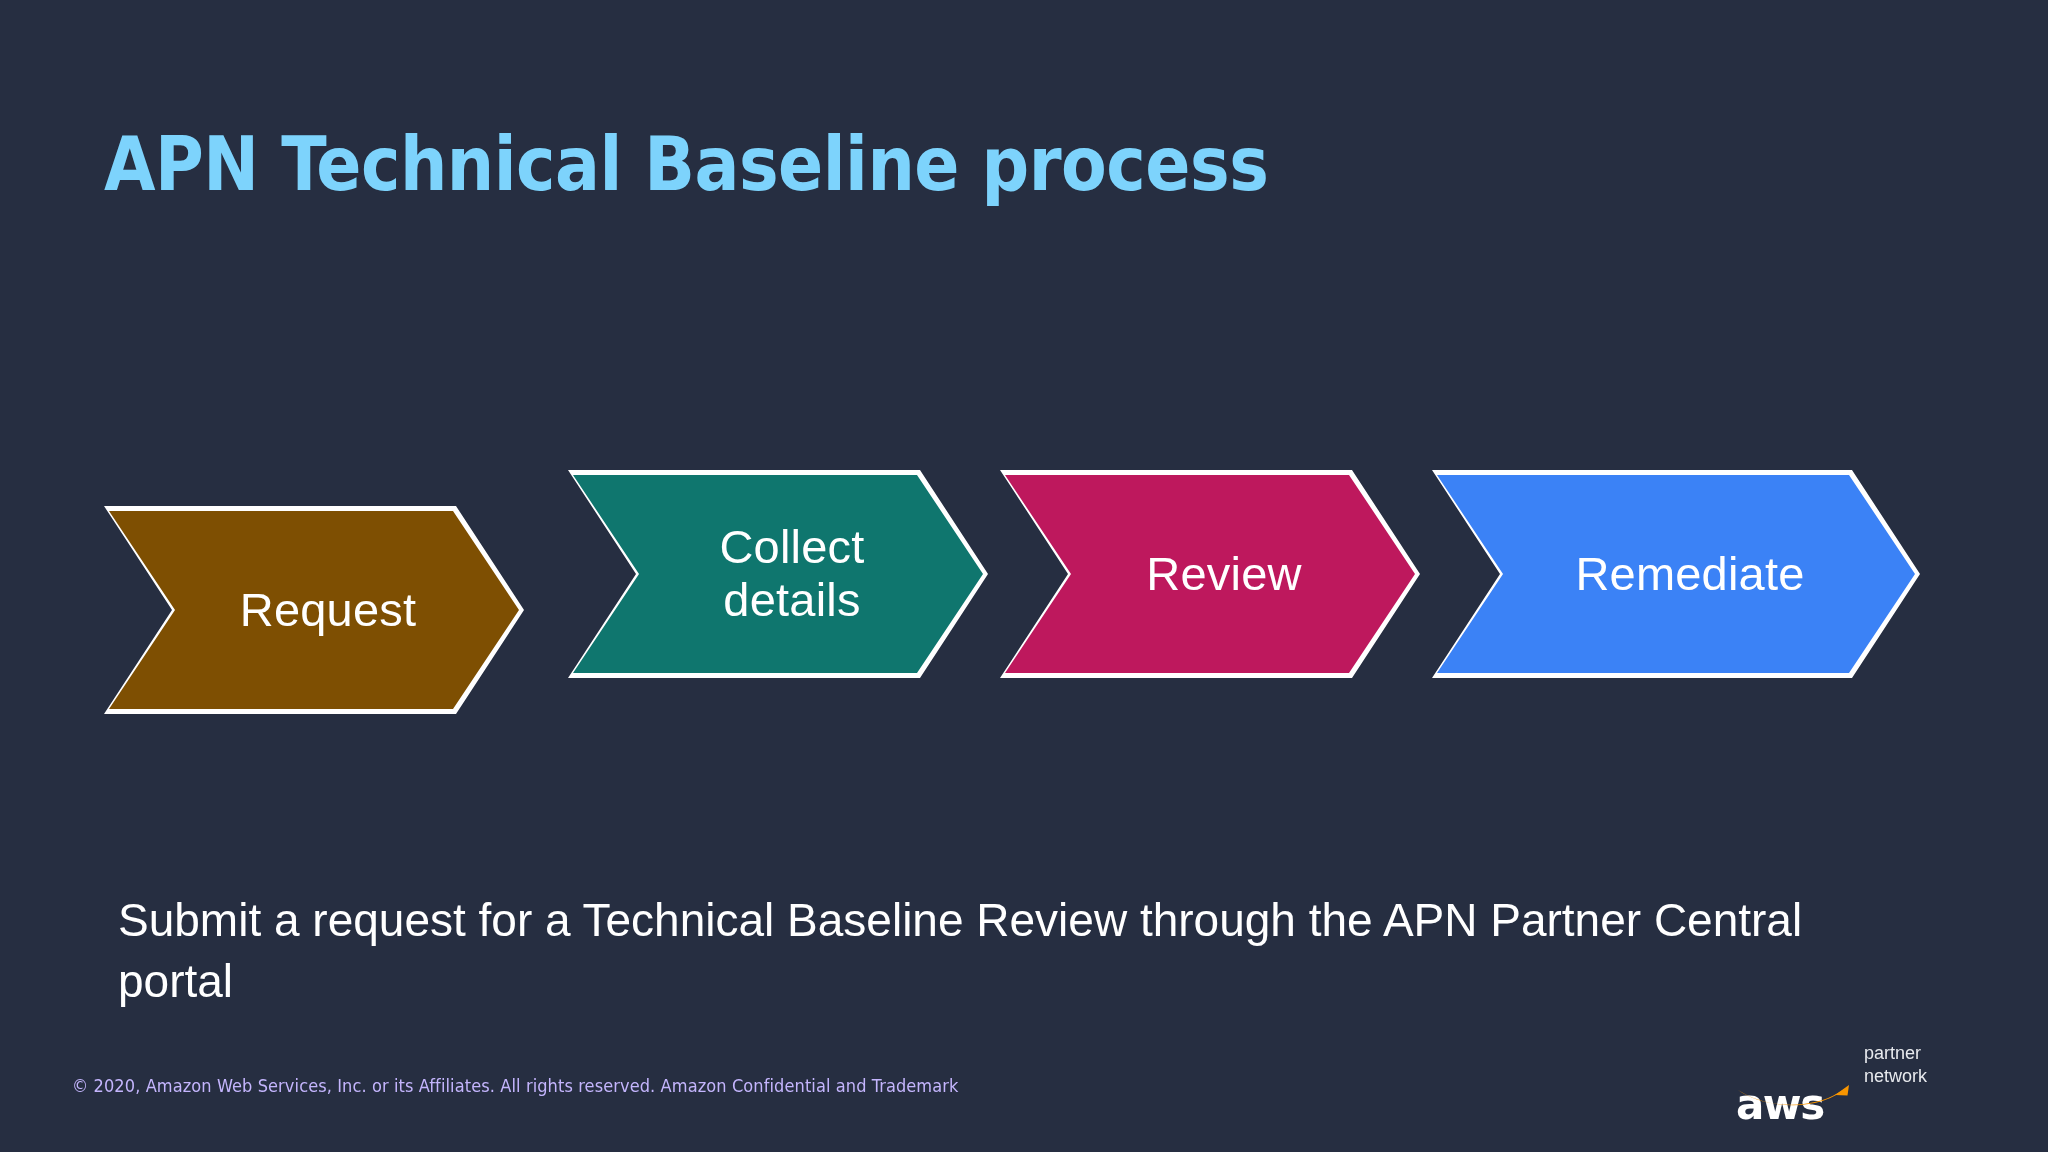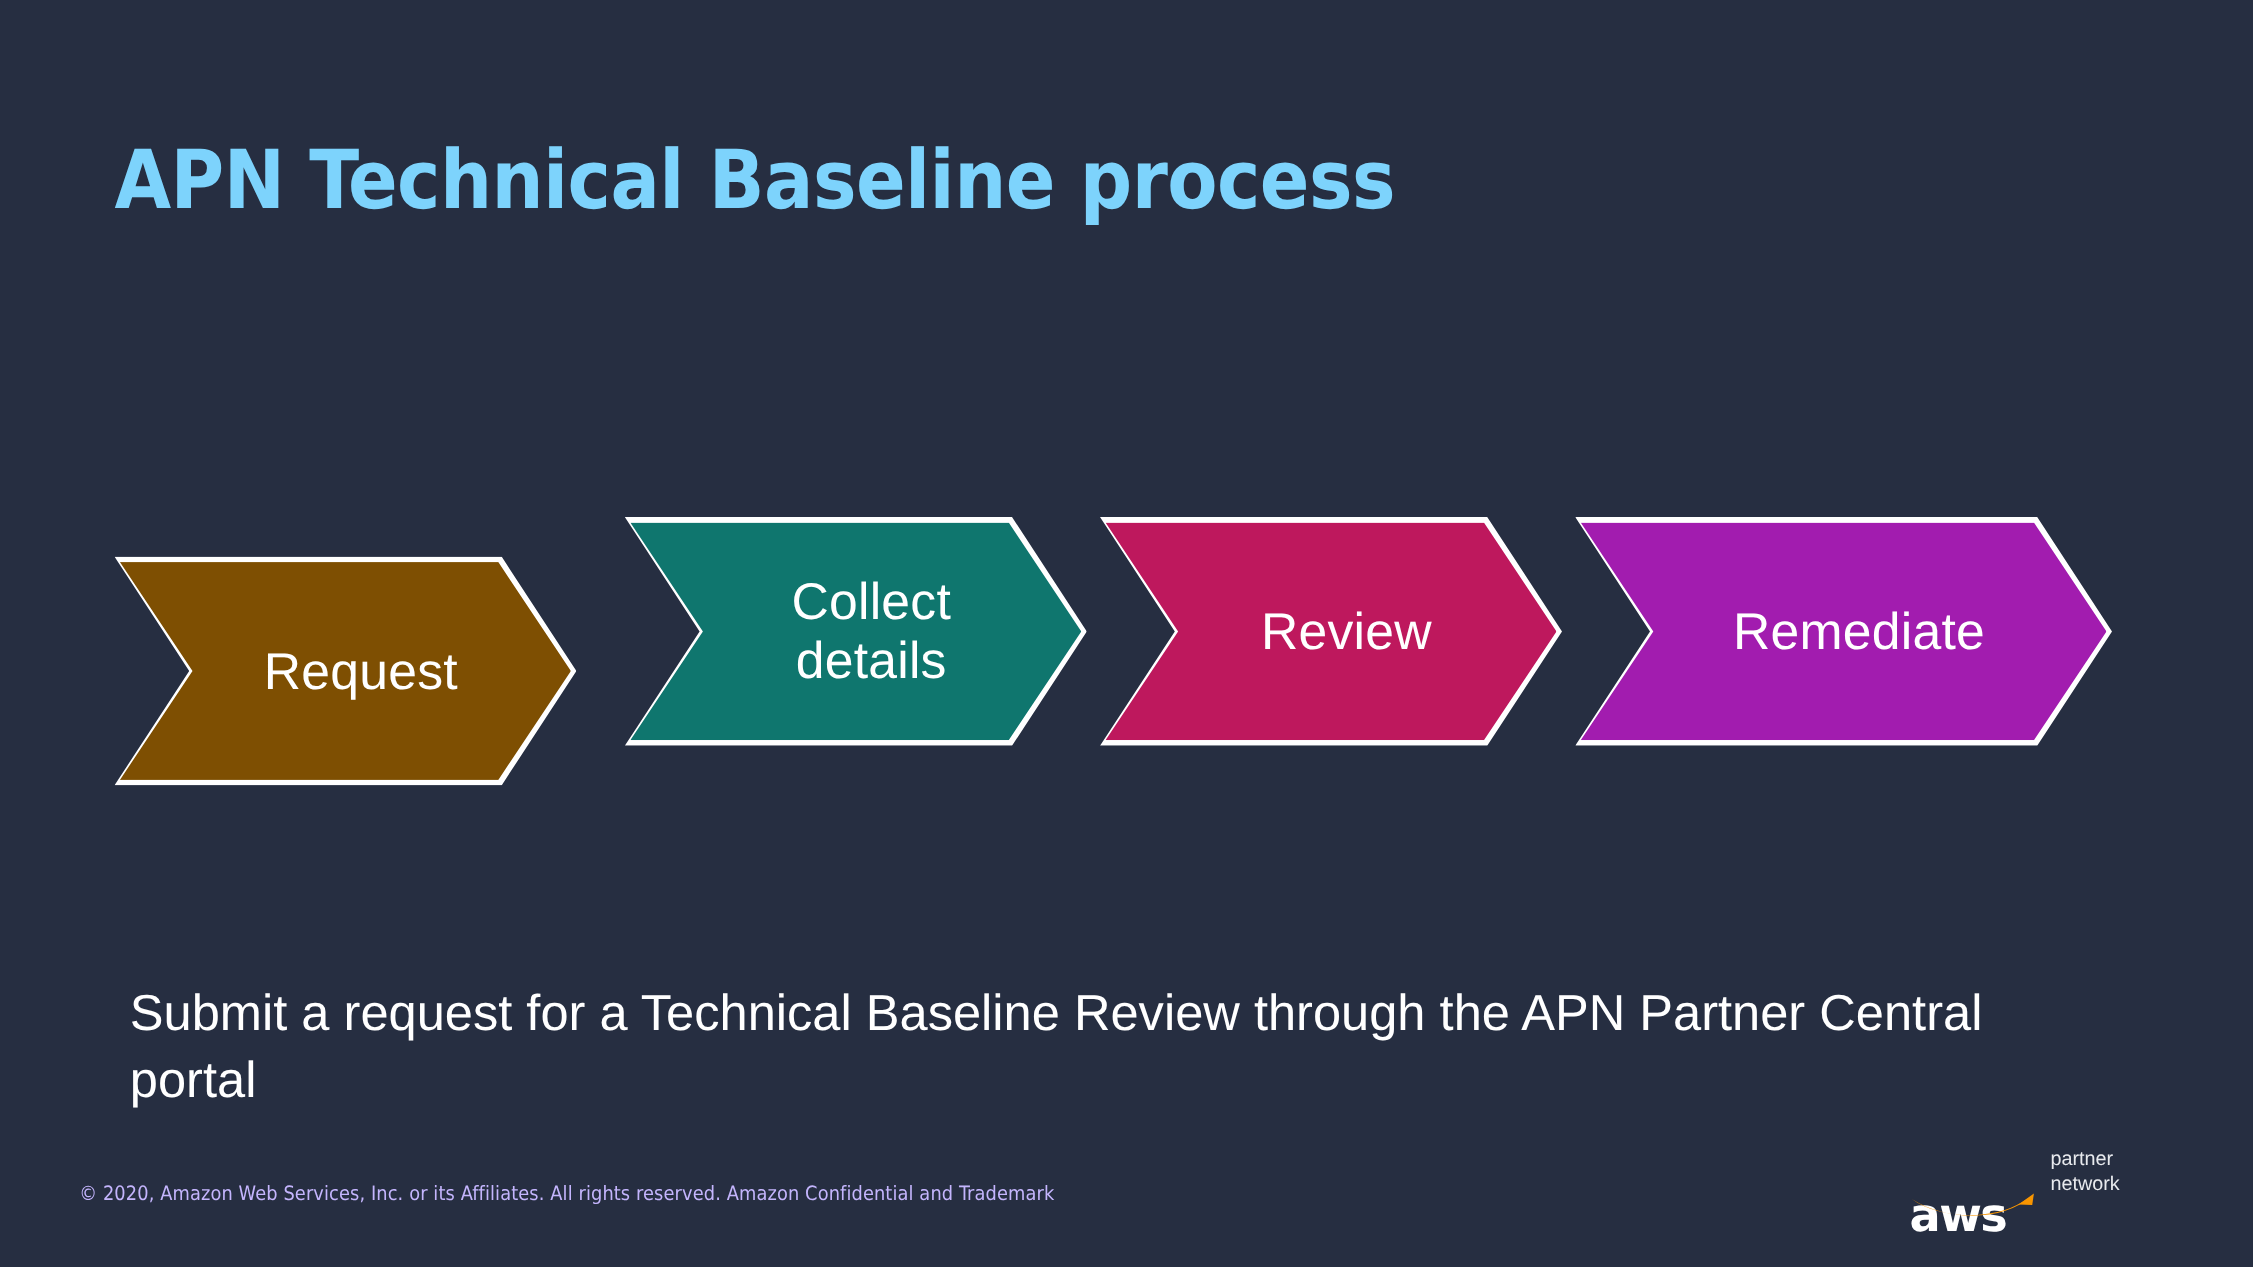--- a/index.html
+++ b/index.html
@@ -164,21 +164,21 @@
       </div>
     </div>
 
     <div class="chevron-outer" style="left:1000px; width:420px;">
       <div class="chevron-inner" style="background:#be185d;">
         <span class="chevron-label">Review</span>
       </div>
     </div>
 
     <div class="chevron-outer" style="left:1432px; width:488px;">
-      <div class="chevron-inner" style="background:#a21caf;">
+      <div class="chevron-inner" style="background:#3b82f6;">
         <span class="chevron-label">Remediate</span>
       </div>
     </div>
   </div>
 
   <p id="body-text">Submit a request for a Technical Baseline Review through the APN Partner Central portal</p>
 
   <div id="footer-copyright">© 2020, Amazon Web Services, Inc. or its Affiliates. All rights reserved. Amazon Confidential and Trademark</div>
 
   <div id="aws-logo">

